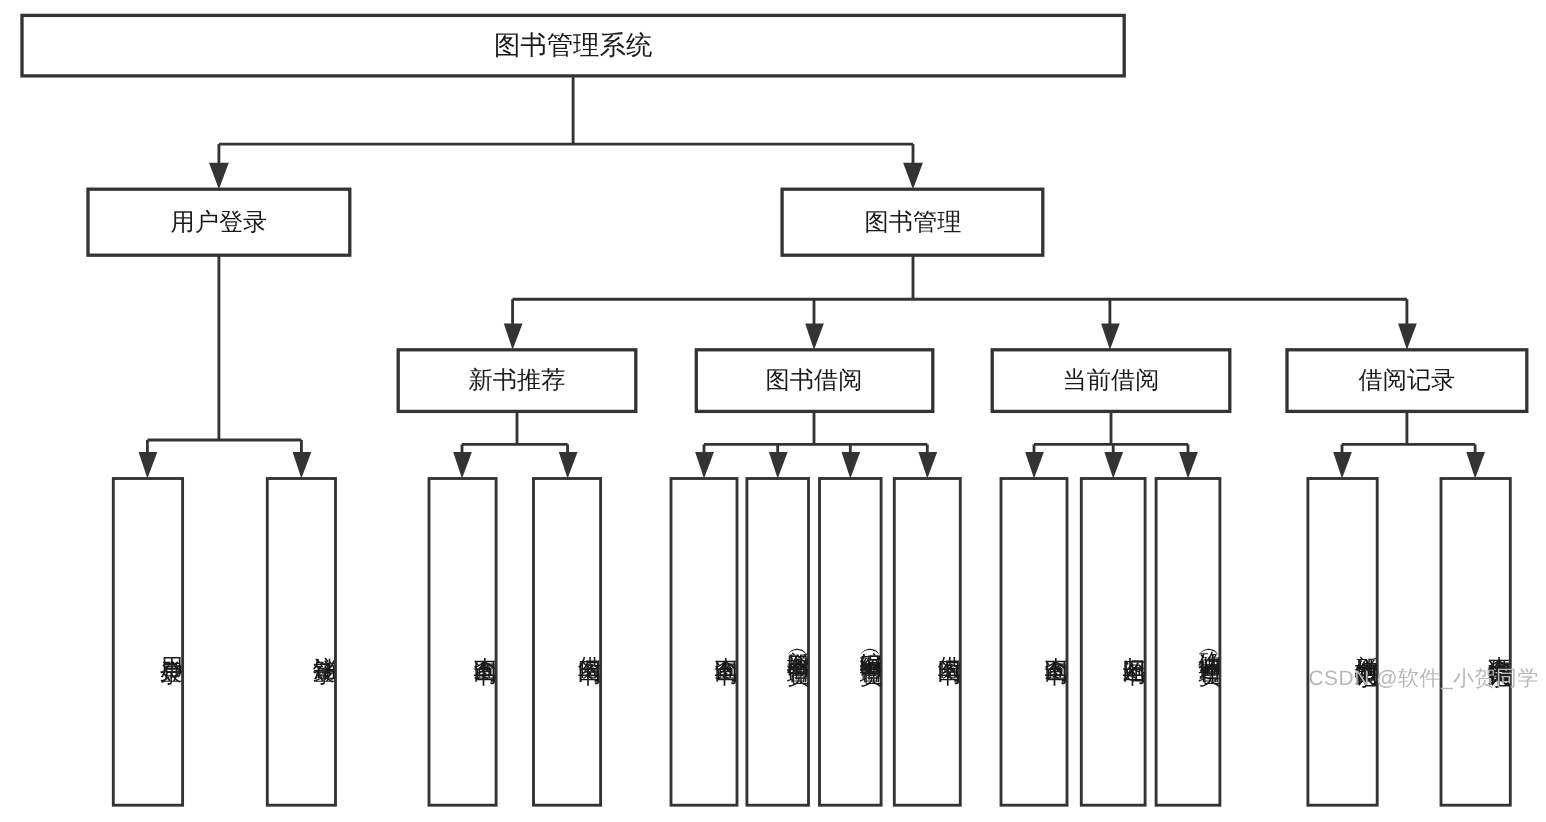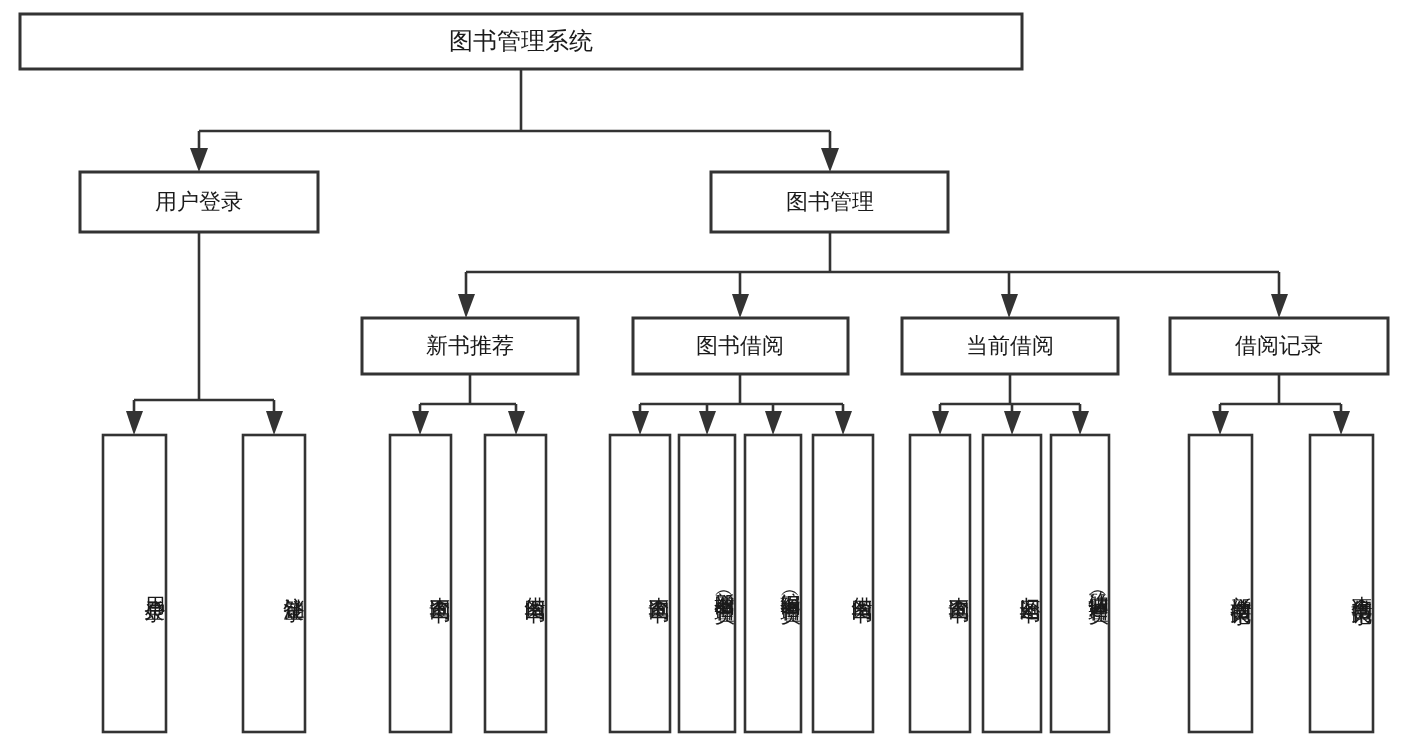--- a/index.html
+++ b/index.html
@@ -213,13 +213,14 @@
   <div class="vlabel" style="left:610px; top:435px; width:60px; height:297px;">查询图书</div>
   <div class="vlabel" style="left:679px; top:440px; width:56px; height:290px; font-size:20px;">新增图书（管理员）</div>
   <div class="vlabel" style="left:745px; top:440px; width:56px; height:290px; font-size:20px;">编辑图书（管理员）</div>
   <div class="vlabel" style="left:813px; top:435px; width:60px; height:297px;">借阅图书</div>
   <div class="vlabel" style="left:910px; top:435px; width:60px; height:297px;">查询图书</div>
   <div class="vlabel" style="left:983px; top:435px; width:58px; height:297px;">归还图书</div>
   <div class="vlabel" style="left:1051px; top:440px; width:58px; height:290px; font-size:20px;">确认归还（管理员）</div>
   <div class="vlabel" style="left:1189px; top:440px; width:63px; height:290px;">新增借阅记录</div>
   <div class="vlabel" style="left:1310px; top:440px; width:63px; height:290px;">查询借阅记录</div>
 
+  <div class="watermark">CSDN @软件_小贺同学</div>
 </div>
 
 </body></html>

